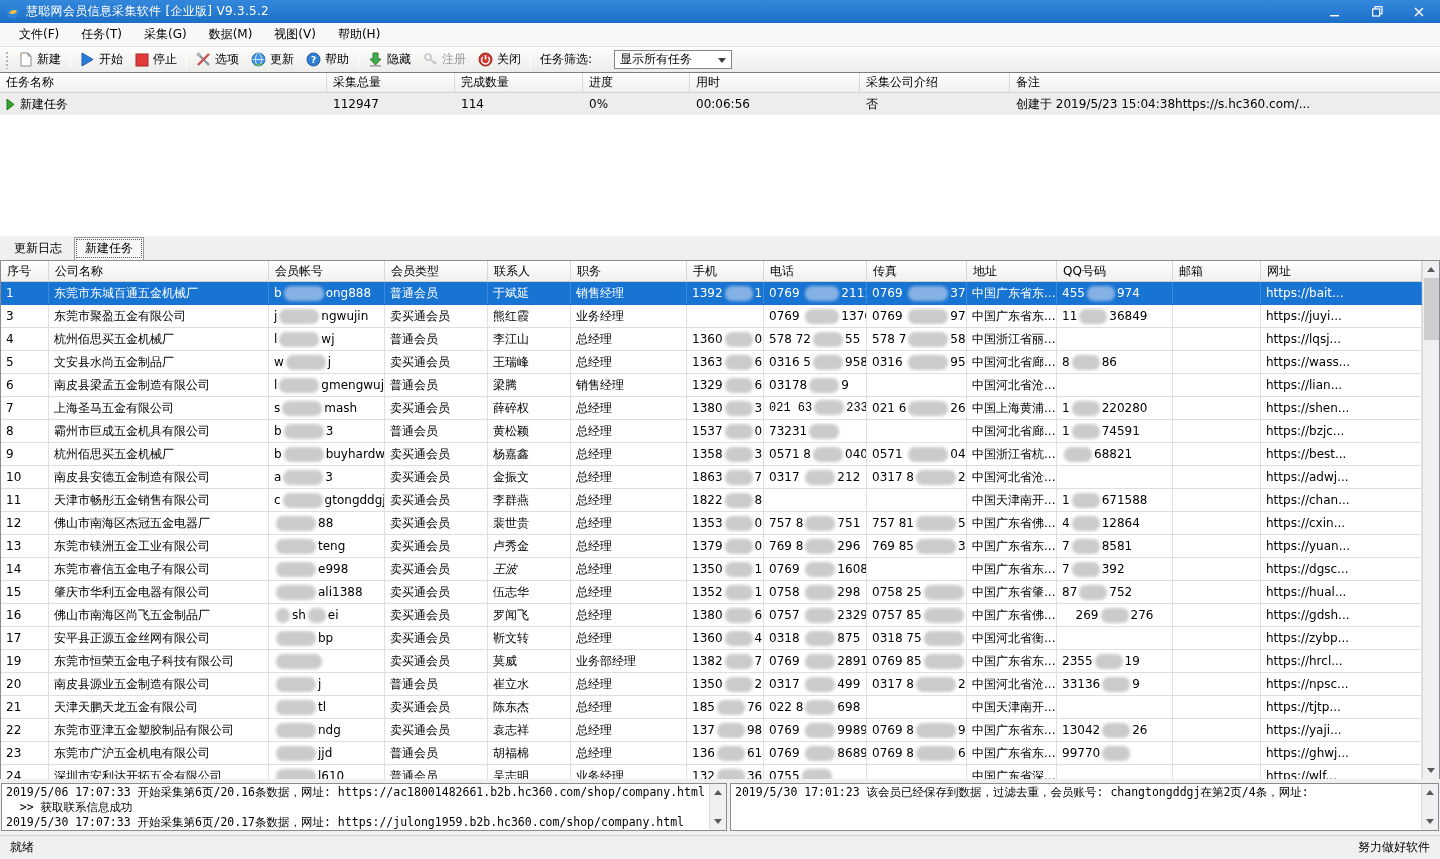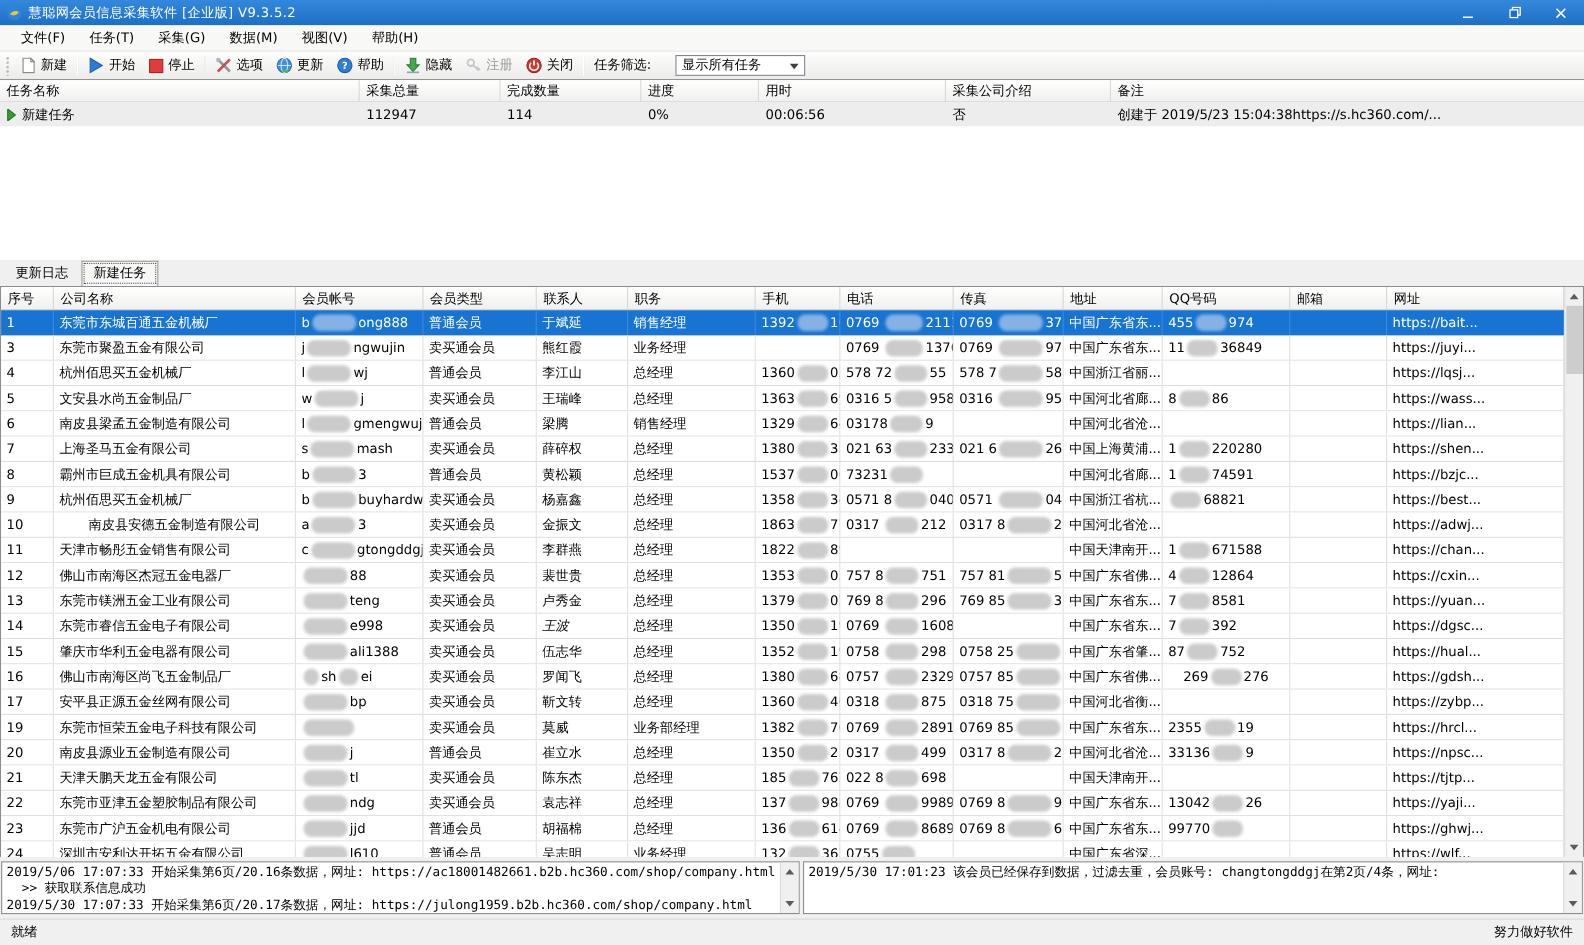--- a/index.html
+++ b/index.html
@@ -319,21 +319,21 @@
         <span class="td" style="width: 161px;">https://lian...</span>
       </div>
       <div class="tr">
         <span class="td" style="width: 48px;">7</span>
         <span class="td" style="width: 220px;">上海圣马五金有限公司</span>
         <span class="td" style="width: 116px;">s<span class="blur" style="width: 40px;"></span>mash</span>
         <span class="td" style="width: 103px;">卖买通会员</span>
         <span class="td" style="width: 83px;">薛碎权</span>
         <span class="td" style="width: 116px;">总经理</span>
         <span class="td" style="width: 77px;">1380<span class="blur" style="width: 28px;"></span>353</span>
-        <span class="td" style="width: 103px;">021 63<span class="blur" style="width: 30px;"></span>233</span>
+        <span class="td" style="width: 103px; font-family: Liberation Mono, monospace;">021 63<span class="blur" style="width: 30px;"></span>233</span>
         <span class="td" style="width: 100px;">021 6<span class="blur" style="width: 40px;"></span>266</span>
         <span class="td" style="width: 90px;">中国上海黄浦...</span>
         <span class="td" style="width: 116px;">1<span class="blur" style="width: 28px;"></span>220280</span>
         <span class="td" style="width: 88px;"></span>
         <span class="td" style="width: 161px;">https://shen...</span>
       </div>
       <div class="tr">
         <span class="td" style="width: 48px;">8</span>
         <span class="td" style="width: 220px;">霸州市巨成五金机具有限公司</span>
         <span class="td" style="width: 116px;">b<span class="blur" style="width: 40px;"></span>3</span>
@@ -358,21 +358,21 @@
         <span class="td" style="width: 77px;">1358<span class="blur" style="width: 28px;"></span>340</span>
         <span class="td" style="width: 103px;">0571 8<span class="blur" style="width: 30px;"></span>0400</span>
         <span class="td" style="width: 100px;">0571 <span class="blur" style="width: 40px;"></span>0400</span>
         <span class="td" style="width: 90px;">中国浙江省杭...</span>
         <span class="td" style="width: 116px;"><span class="blur" style="width: 28px;"></span>68821</span>
         <span class="td" style="width: 88px;"></span>
         <span class="td" style="width: 161px;">https://best...</span>
       </div>
       <div class="tr">
         <span class="td" style="width: 48px;">10</span>
-        <span class="td" style="width: 220px; text-align: center;">南皮县安德五金制造有限公司</span>
+        <span class="td" style="width: 220px;">南皮县安德五金制造有限公司</span>
         <span class="td" style="width: 116px;">a<span class="blur" style="width: 40px;"></span>3</span>
         <span class="td" style="width: 103px;">卖买通会员</span>
         <span class="td" style="width: 83px;">金振文</span>
         <span class="td" style="width: 116px;">总经理</span>
         <span class="td" style="width: 77px;">1863<span class="blur" style="width: 28px;"></span>772</span>
         <span class="td" style="width: 103px;">0317 <span class="blur" style="width: 30px;"></span>212</span>
         <span class="td" style="width: 100px;">0317 8<span class="blur" style="width: 40px;"></span>232</span>
         <span class="td" style="width: 90px;">中国河北省沧...</span>
         <span class="td" style="width: 116px;"></span>
         <span class="td" style="width: 88px;"></span>

